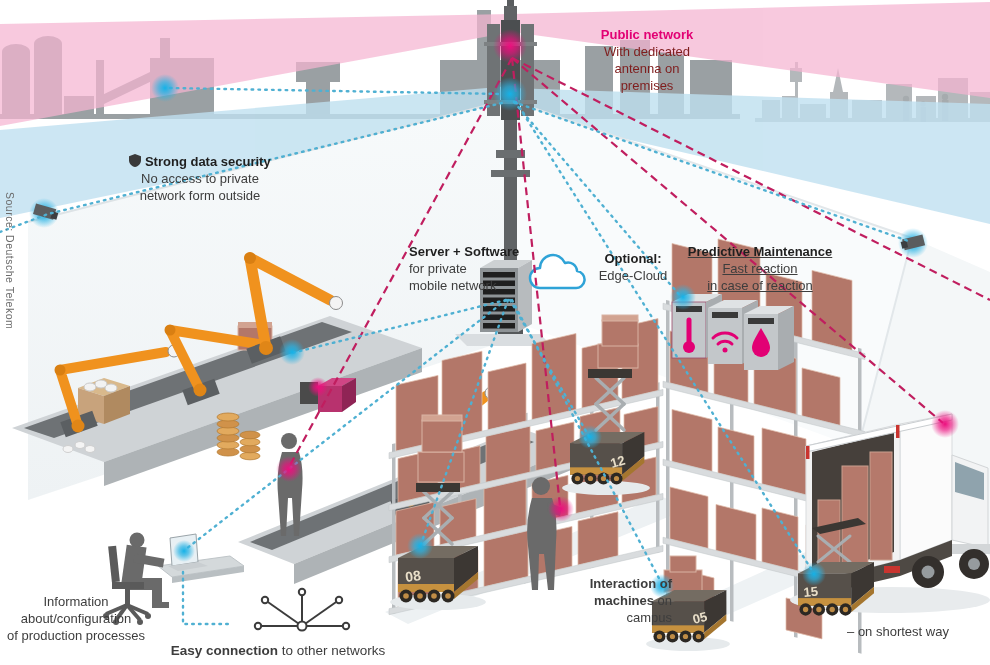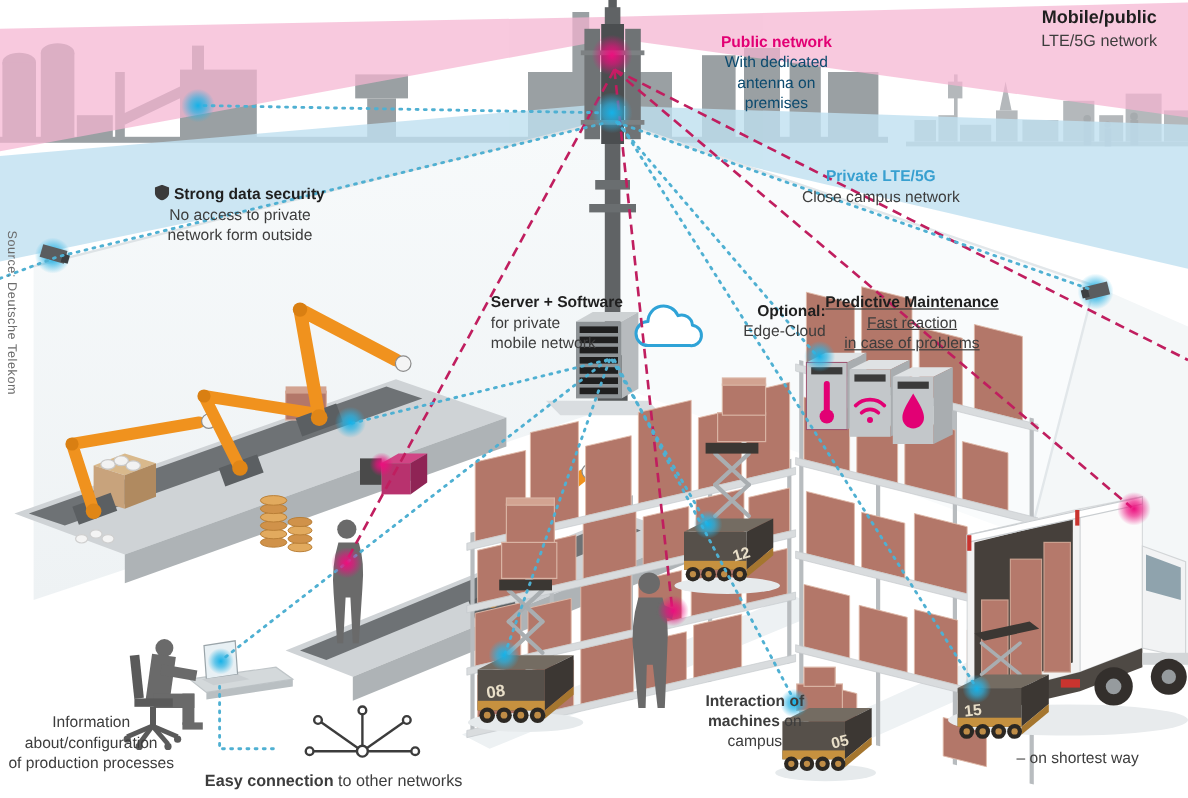--- a/index.html
+++ b/index.html
@@ -5,32 +5,32 @@
   html,body{margin:0;padding:0;background:#fff;}
   #stage{position:relative;width:990px;height:665px;background:#fff;overflow:hidden;
          font-family:"Liberation Sans",sans-serif;}
   #scene{position:absolute;left:0;top:0;}
   .lbl{position:absolute;font-size:13px;line-height:1.3;color:#3d3d3d;text-align:center;}
   .lbl .t{font-size:13px;font-weight:bold;display:block;}
   .b{font-weight:bold;}
   .mg{color:#e20074;}
   .bl{color:#38a0d0;}
   .dk{color:#1f1f1f;}
-  .sub{color:#0c4a6e;}
+  .sub{color:#7f1d1d;}
   #lbl-public{left:568px;top:27px;width:158px;}
   #lbl-mobile{left:843px;top:5px;width:146px;font-size:13.5px;}
   #lbl-mobile .t{font-size:15px;}
   #lbl-private{left:648px;top:139px;width:172px;}
   #lbl-security{left:108px;top:154px;width:184px;}
   #lbl-server{left:409px;top:244px;width:140px;text-align:left;}
-  #lbl-cloud{left:578px;top:251px;width:110px;text-align:right;}
+  #lbl-cloud{left:578px;top:251px;width:110px;text-align:center;}
   #lbl-predictive{left:672px;top:244px;width:176px;text-decoration:underline;}
   #lbl-info{left:0;top:594px;width:152px;}
   #lbl-easy{left:158px;top:642px;width:240px;font-size:13.5px;}
-  #lbl-interaction{left:562px;top:576px;width:134px;}
+  #lbl-interaction{left:538px;top:576px;width:134px;text-align:right;}
   #lbl-auto{left:808px;top:624px;width:180px;}
   #lbl-source{left:2px;top:192px;writing-mode:vertical-rl;font-size:10.5px;color:#6b6b6b;letter-spacing:.5px;}
 </style>
 </head>
 <body>
 
 <div id="stage">
 
 <svg id="scene" width="990" height="665" viewBox="0 0 990 665">
 <defs>
@@ -502,29 +502,21 @@
 </g>
 </svg>
 
 <div class="lbl" id="lbl-public">
   <span class="t mg">Public network</span>
   <span class="sub">With dedicated</span><br>
   <span class="sub">antenna on</span><br>
   <span class="sub">premises</span>
 </div>
 
-<div class="lbl" id="lbl-mobile">
-  <span class="t dk">Mobile/public</span>
-  <span>LTE/5G network</span>
-</div>
-
-<div class="lbl" id="lbl-private">
-  <span class="t bl">Private LTE/5G</span>
-  <span>Close campus network</span>
-</div>
+
 
 <div class="lbl" id="lbl-security">
   <span class="t dk"><svg width="12" height="13" viewBox="0 0 12 13" style="vertical-align:-1px">
           <path d="M6 0 L12 2.2 V6.2 C12 9.8 9.2 12.2 6 13 C2.8 12.2 0 9.8 0 6.2 V2.2 Z" fill="#3a3a3a"></path>
         </svg>
   <span>Strong data security</span></span>
   <span>No access to private</span><br>
   <span>network form outside</span>
 </div>
 
@@ -535,21 +527,21 @@
 </div>
 
 <div class="lbl" id="lbl-cloud">
   <span class="t dk">Optional:</span>
   <span>Edge-Cloud</span>
 </div>
 
 <div class="lbl" id="lbl-predictive">
   <span class="t dk">Predictive Maintenance</span>
   <span>Fast reaction</span><br>
-  <span>in case of problems</span>
+  <span>in case of reaction</span>
 </div>
 
 <div class="lbl" id="lbl-info">
   <span>Information</span><br>
   <span>about/configuration</span><br>
   <span>of production processes</span>
 </div>
 
 <div class="lbl" id="lbl-easy">
   <span class="b">Easy connection</span><span> to other networks</span>

